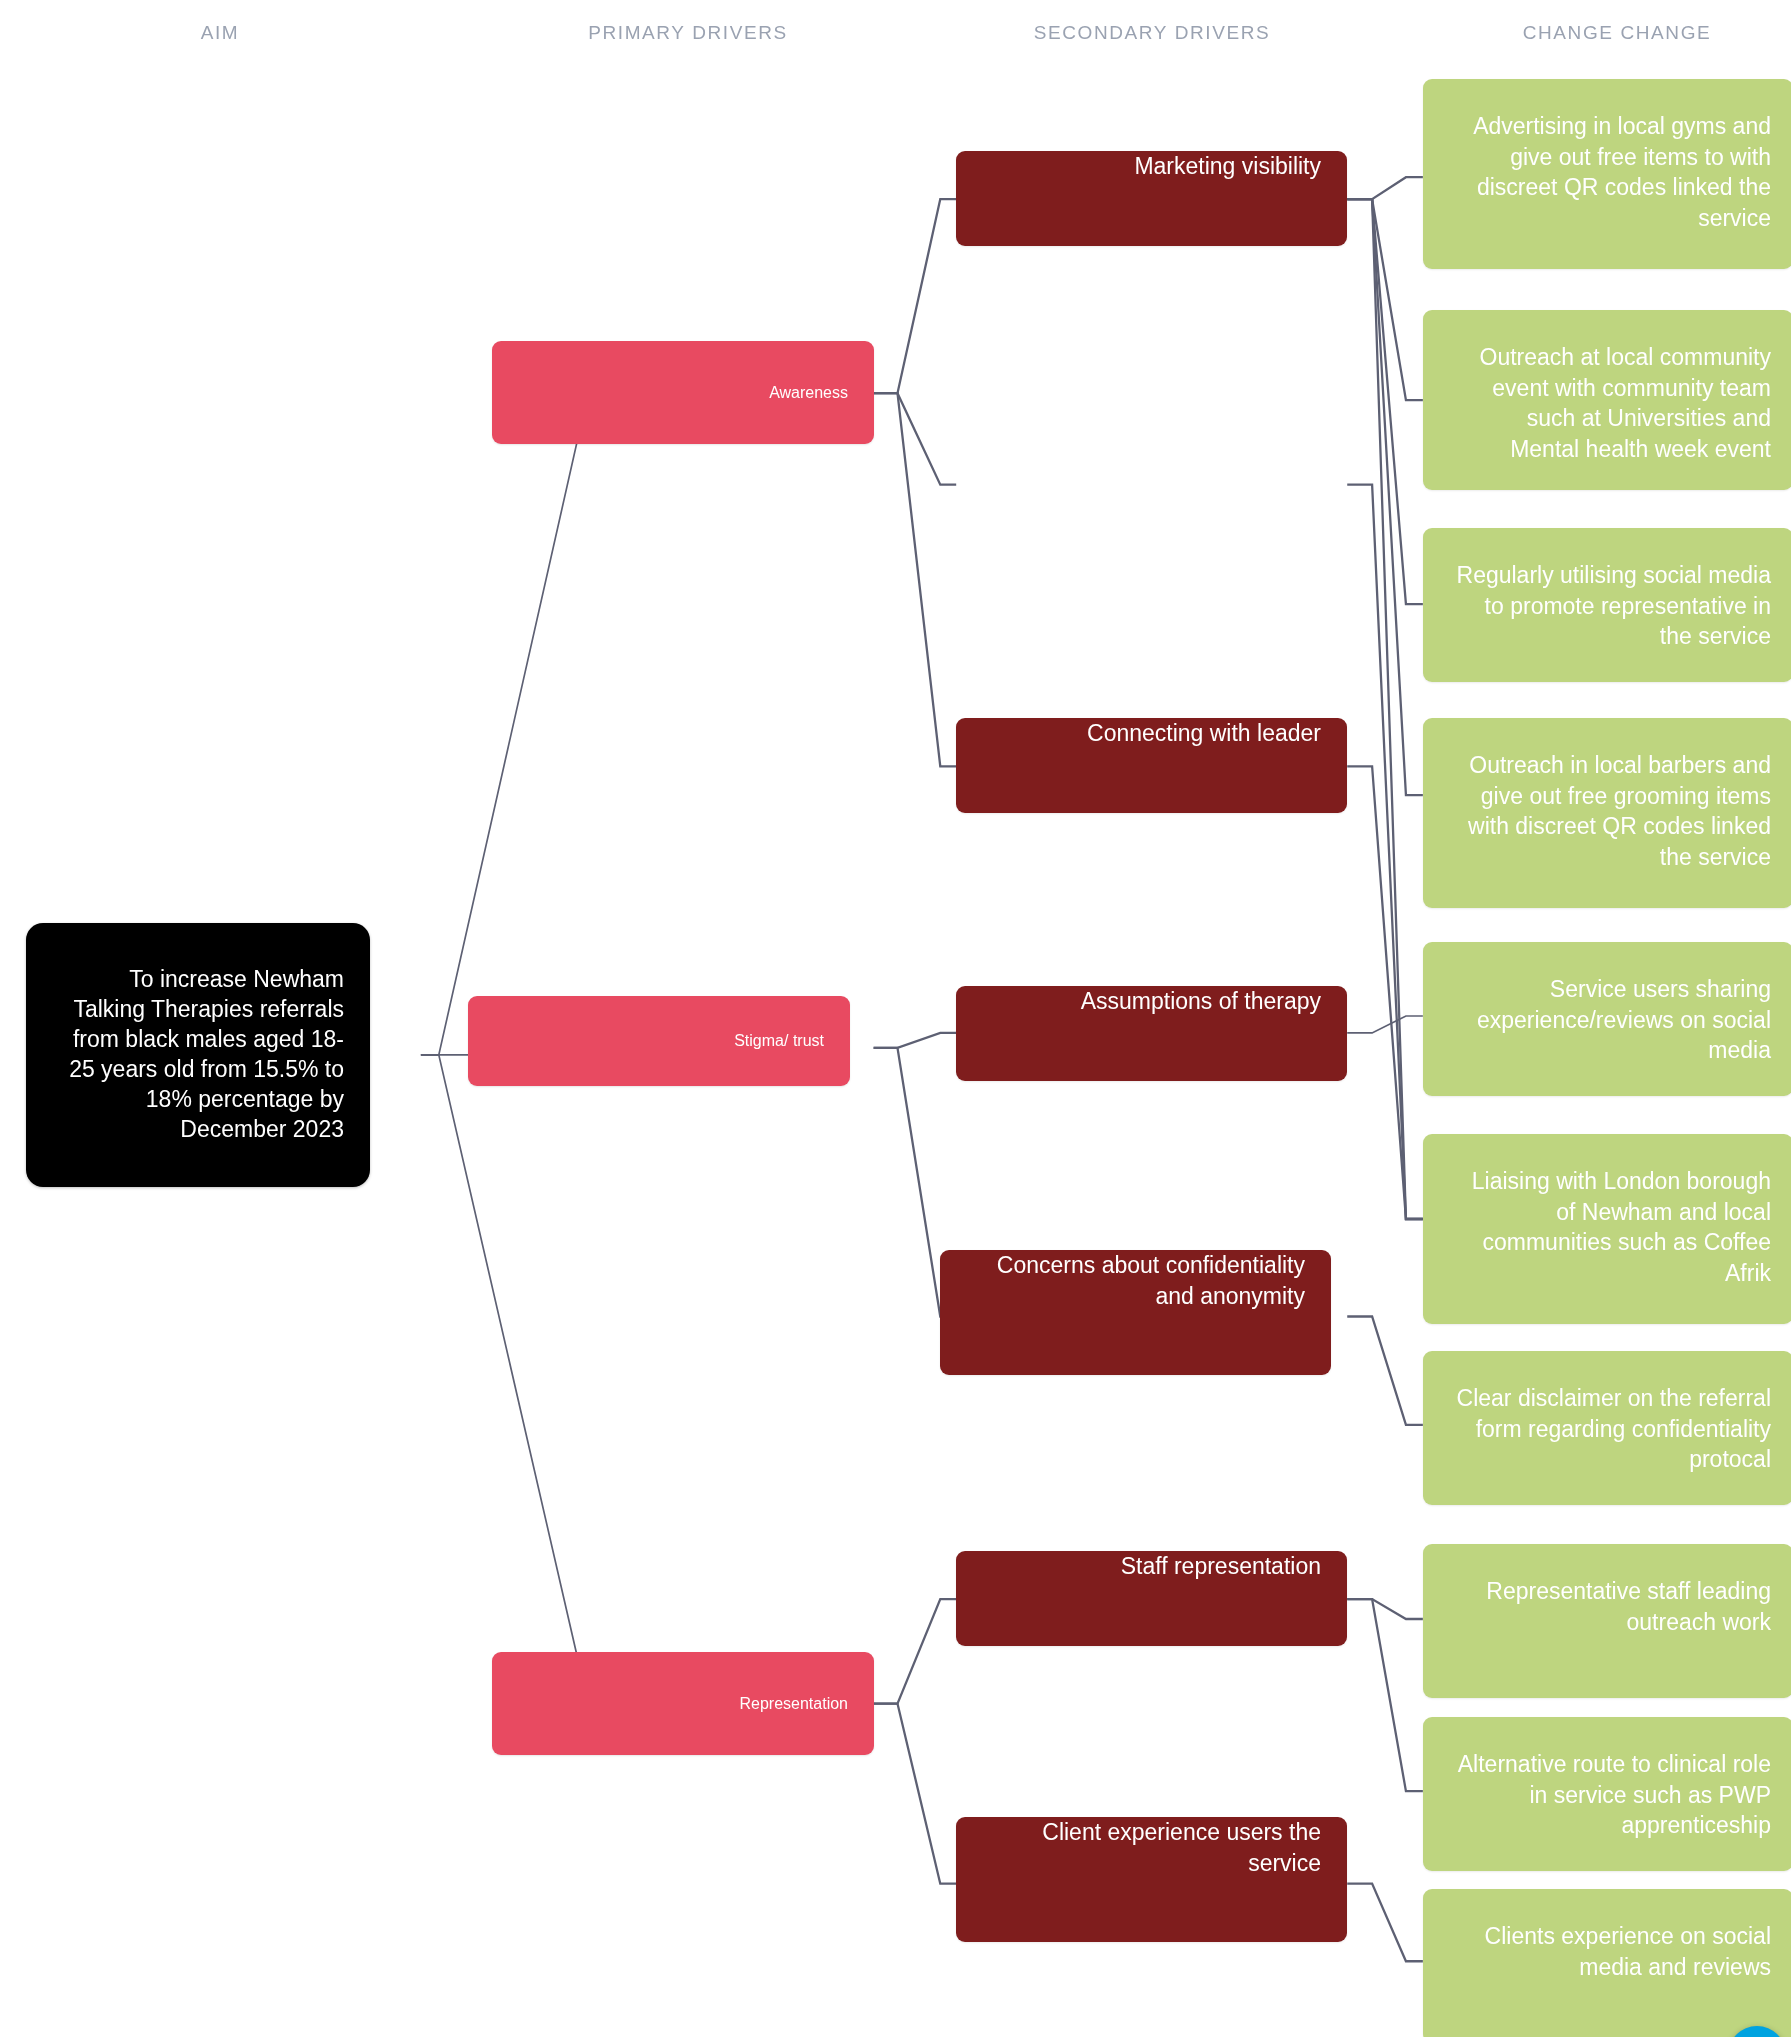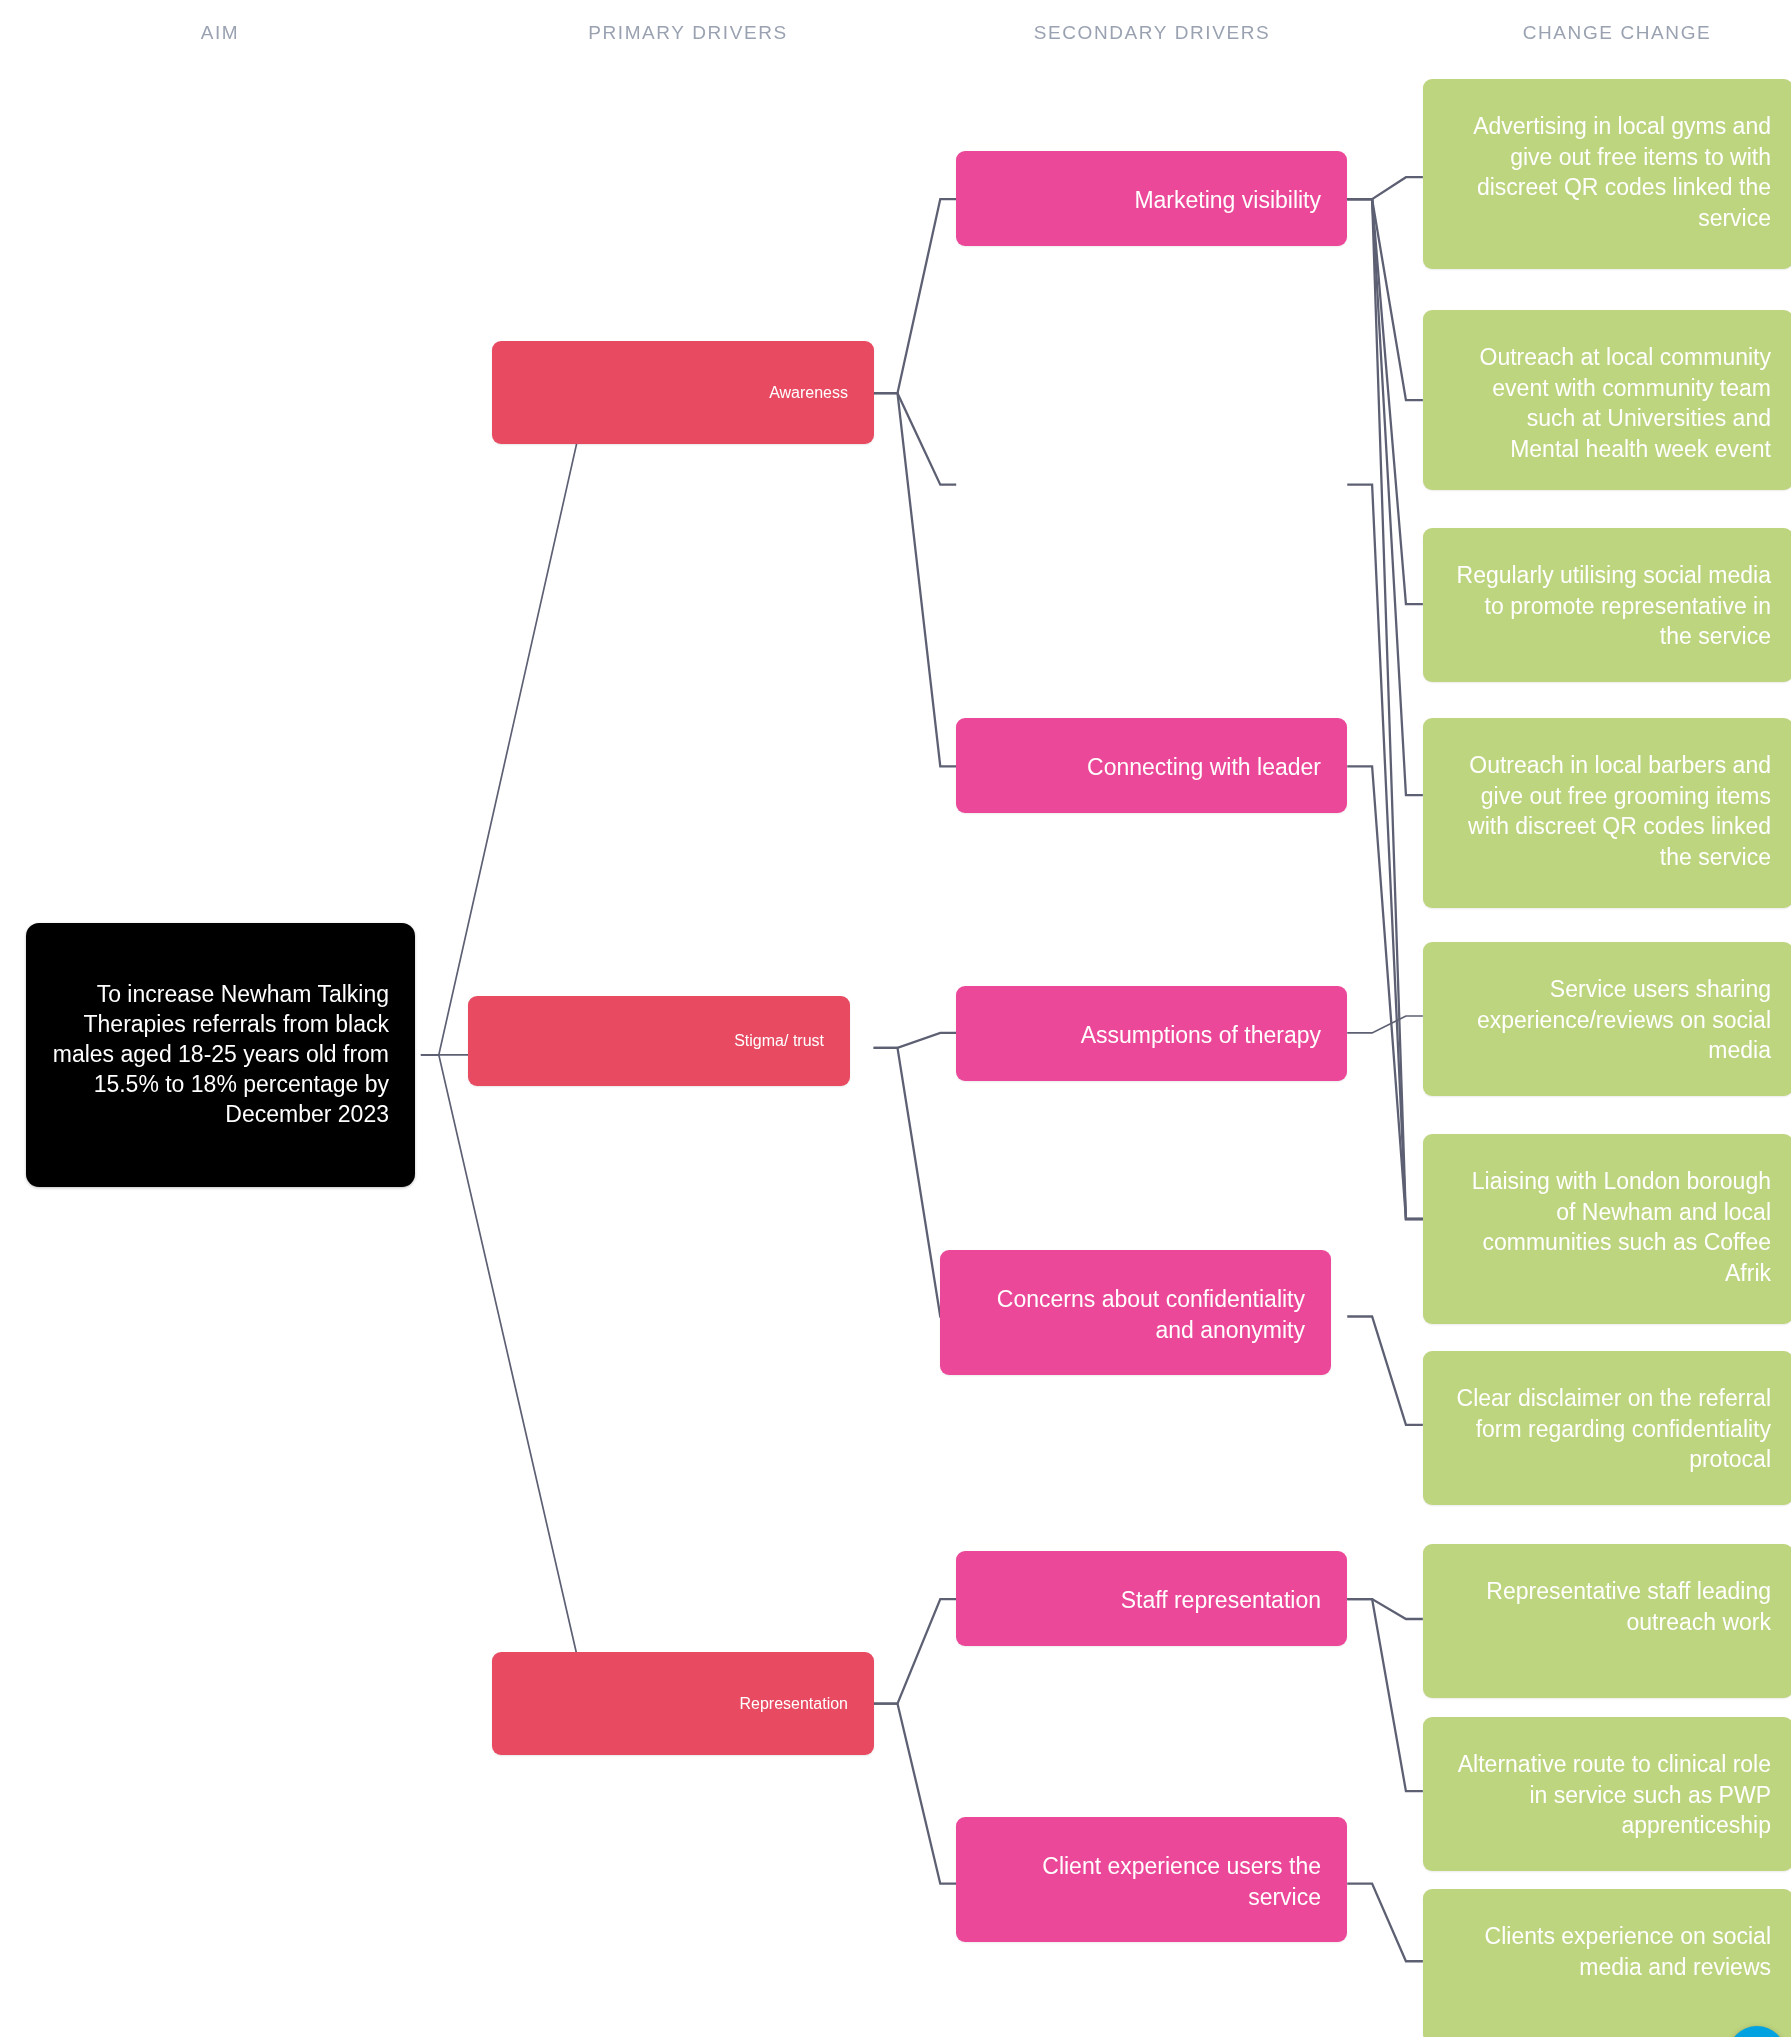--- a/index.html
+++ b/index.html
@@ -65,24 +65,23 @@
     padding: 0 26px;
     box-shadow: 0 1px 3px rgba(0,0,0,0.25);
   }
   .node.primary {
     background: #e84a61;
     font-size: 16px;
     align-items: center;
     box-shadow: 0 1px 2px rgba(0,0,0,0.10);
   }
   .node.secondary {
-    background: #ec4899;
+    background: #7f1d1d;
     font-size: 23px;
     align-items: flex-start;
-    padding-top: 34px;
     box-shadow: 0 1px 2px rgba(0,0,0,0.08);
   }
   .node.idea {
     background: #bed57f;
     font-size: 23px;
     align-items: flex-start;
     padding-top: 32px;
     padding-left: 30px;
     padding-right: 22px;
     box-shadow: 0 1px 2px rgba(0,0,0,0.08);
@@ -138,21 +137,21 @@
     <polyline class="thin" points="1354,1038 1379,1038 1413,1021 1430,1021"></polyline>
 
     <polyline points="1354,1323 1379,1323 1413,1432 1430,1432"></polyline>
 
     <polyline points="1354,1607 1379,1607 1413,1627 1430,1627"></polyline>
     <polyline points="1354,1607 1379,1607 1413,1800 1430,1800"></polyline>
 
     <polyline points="1354,1893 1379,1893 1413,1971 1430,1971"></polyline>
   </svg>
 
-  <div class="node aim" style="left:26px;  top:923px;  width:389px; height:264px;">
+  <div class="node aim" style="left:26px;  top:923px;  width:344px; height:264px;border-radius:17px;">
     <span class="txt">To increase Newham Talking Therapies referrals from black males aged 18-25 years old from 15.5% to 18% percentage by December 2023</span>
   </div>
 
   <div class="node primary" style="left:492px; top:341px;  width:382px; height:103px;">
     <span class="txt">Awareness</span>
   </div>
   <div class="node primary" style="left:468px; top:996px; width:382px; height:90px;">
     <span class="txt">Stigma/ trust</span>
   </div>
   <div class="node primary" style="left:492px; top:1652px; width:382px; height:103px;">

